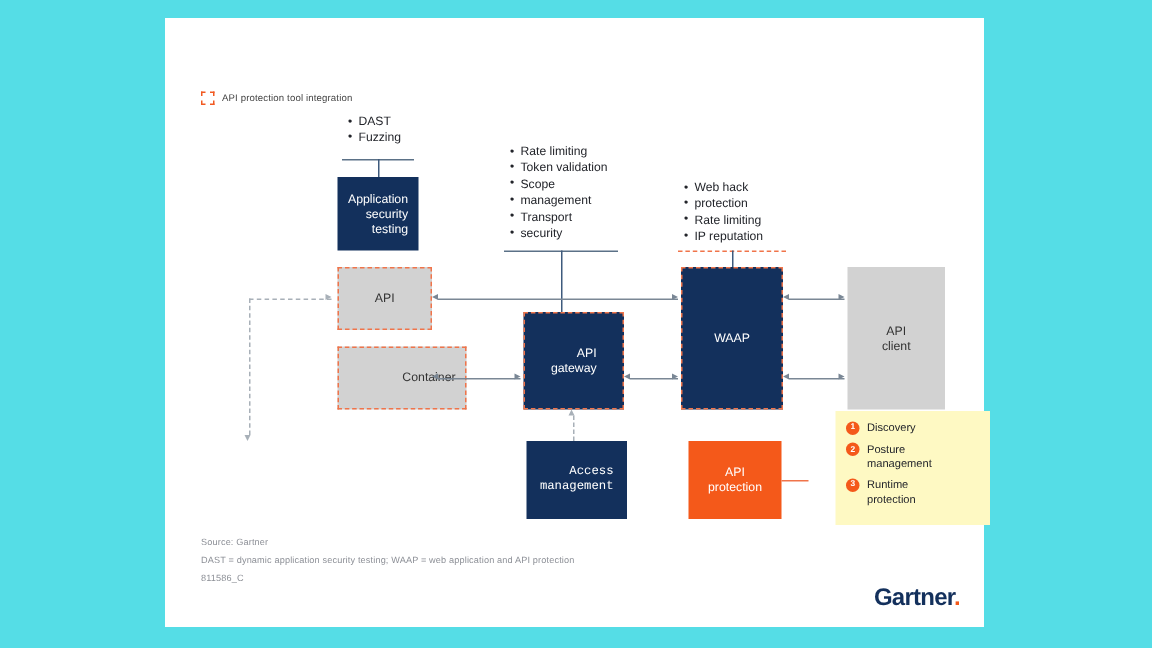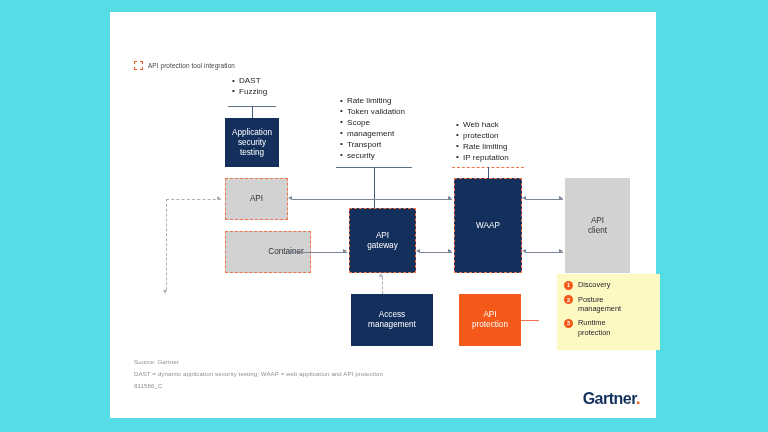--- a/index.html
+++ b/index.html
@@ -32,21 +32,21 @@
   }
   #legend-integration .lbl { font-size: 6.4px; color: #444; letter-spacing: .1px; }
 
   
   .box {
     position: absolute;
     display: flex; align-items: center; justify-content: center;
     text-align: center; line-height: 1.22;
   }
   .box .t { display: block; padding: 0 3px; }
-  .navy   { background: #13305c; color: #ffffff; font-size: 8.2px; }
+  .navy   { background: #13305c; color: #ffffff; font-size: 8.2px; text-align: right; }
   .gray   { background: #d2d2d2; color: #333333; font-size: 8.2px; }
   .orange { background: #f4591a; color: #ffffff; font-size: 8.2px; }
   .dashed { border: 1.7px dashed #f0744a; }
 
   
   .bullets { position: absolute; font-size: 8.1px; color: #22242a; line-height: 1.35; }
   .bullets li { list-style: none; position: relative; padding-left: 7px; }
   .bullets li::before {
     content: "•"; position: absolute; left: 0; top: -0.5px; font-size: 8px;
   }
@@ -150,21 +150,21 @@
     <span class="t">
       <span>API</span><br>
       <span>gateway</span>
     </span>
   </div>
 
   <div class="box navy dashed" style="left:344px; top:166px; width:68px; height:95px;">
     <span class="t">WAAP</span>
   </div>
 
-  <div class="box navy" style="left:241px; top:282px; width:82px; height:52px;">
+  <div class="box navy" style="left:241px; top:282px; width:67px; height:52px;font-family:Liberation Mono, monospace;">
     <span class="t">
       <span>Access</span><br>
       <span>management</span>
     </span>
   </div>
 
   <div class="box orange" style="left:349px; top:282px; width:62px; height:52px;">
     <span class="t">
       <span>API</span><br>
       <span>protection</span>

